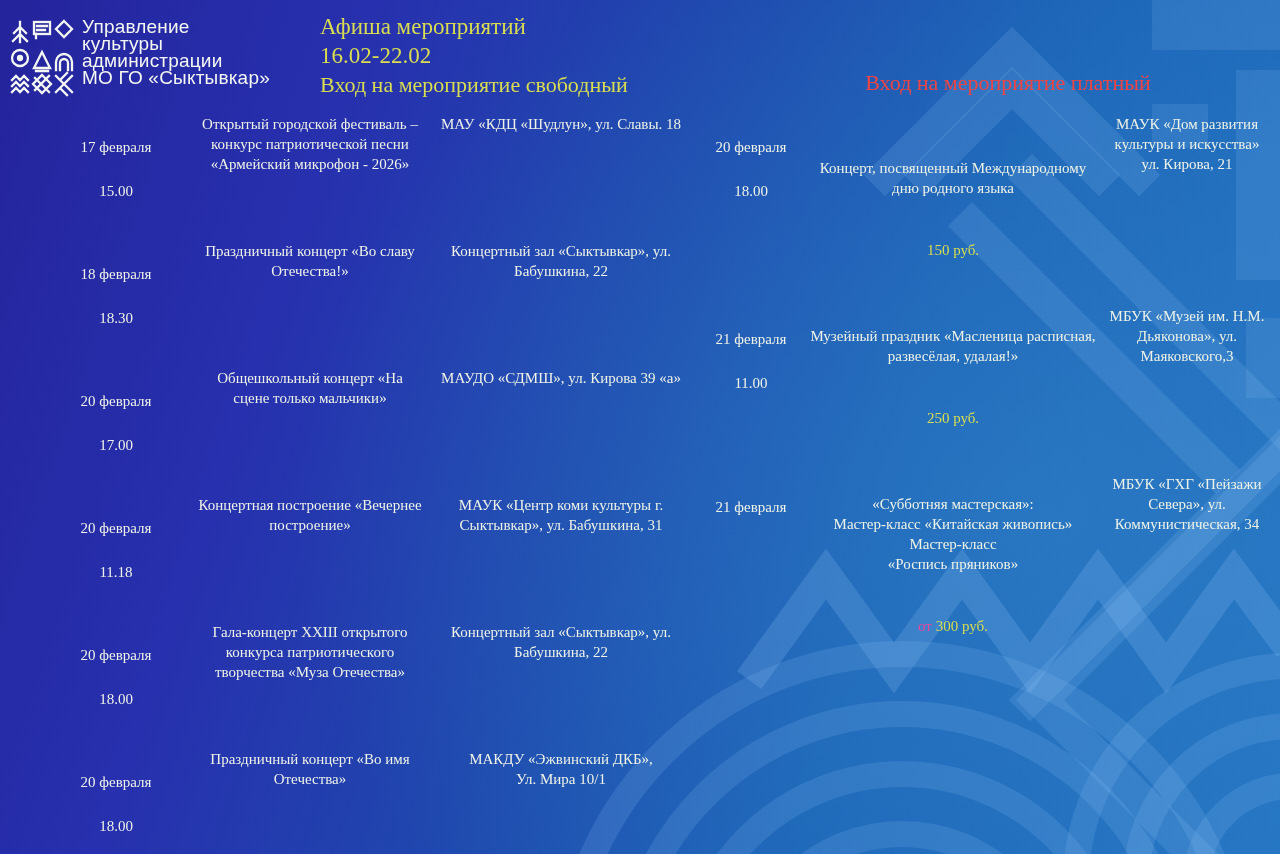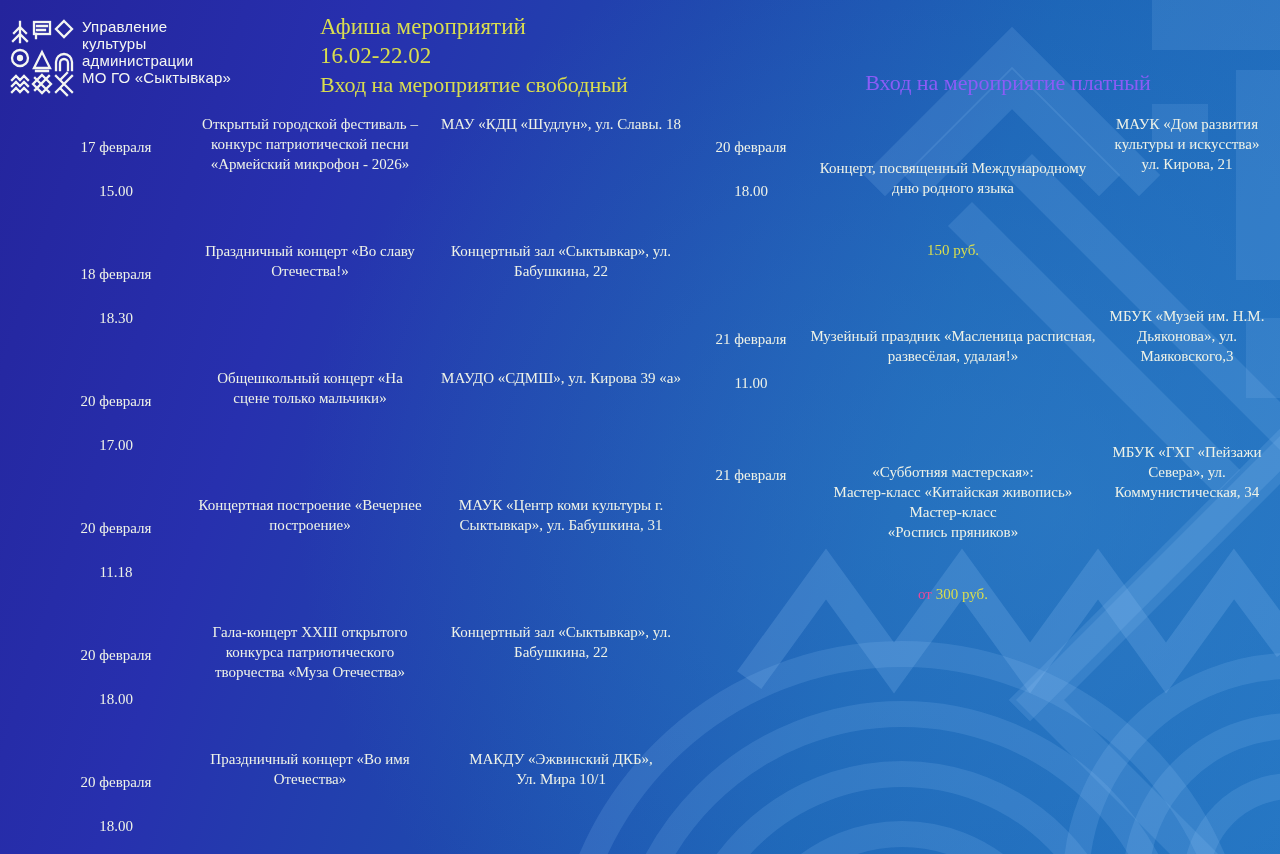--- a/index.html
+++ b/index.html
@@ -6,24 +6,24 @@
   body{
     width:1280px;height:854px;position:relative;overflow:hidden;
     font-family:"Liberation Serif","DejaVu Serif",serif;
     color:#eef2e7;
     background:
       radial-gradient(95% 120% at 82% 60%, rgba(52,132,202,.50), rgba(52,132,202,0) 62%),
       linear-gradient(108deg,#24249c 0%,#2730ae 24%,#1f48ae 46%,#1b63b6 68%,#2273c2 100%);
   }
   .deco{position:absolute;inset:0;pointer-events:none;}
   .hdr-org{position:absolute;left:10px;top:18px;display:flex;align-items:flex-start;}
-  .org-text{margin-left:8px;font-family:"Liberation Sans",sans-serif;font-size:15px;line-height:17px;color:#f4f6f2;letter-spacing:.2px;}
+  .org-text{margin-left:8px;font-family:"Liberation Sans",sans-serif;font-size:19px;line-height:17px;color:#f4f6f2;letter-spacing:.2px;}
   .title-block{position:absolute;left:320px;top:12px;color:#d9dd4f;font-size:23px;line-height:29px;}
   .sec-heading{color:#d9dd4f;font-size:22px;}
-  .sec-heading-right{position:absolute;left:808px;top:70px;width:400px;text-align:center;color:#8b5cf6;font-size:22px;}
+  .sec-heading-right{position:absolute;left:808px;top:70px;width:400px;text-align:center;color:#ef4444;font-size:22px;}
   .tbl{position:absolute;top:114px;}
   .tbl-free{left:42px;width:648px;}
   .tbl-paid{left:700px;width:566px;}
   .row{display:grid;column-gap:8px;text-align:center;font-size:15px;line-height:20px;margin-bottom:17px;}
   .tbl-free .row{grid-template-columns:148px 224px 262px;}
   .tbl-paid .row{grid-template-columns:102px 286px 166px;margin-bottom:26px;}
   .cell{white-space:pre-line;}
   .dt{line-height:22px;}
   .price{color:#d9dd4f;margin-top:2px;}
   .price .pfx{color:#ec4899;}
@@ -168,20 +168,23 @@
 ул. Кирова, 21</div>
     </div>
 
     <div class="row">
       <div class="cell dt">
         <div>21 февраля</div>
         <div>11.00</div>
       </div>
       <div class="cell">
         <div style="white-space:pre-line;">Музейный праздник «Масленица расписная, развесёлая, удалая!»</div>
+        <div class="price">
+           <span>250 руб.</span>
+        </div>
       </div>
       <div class="cell">МБУК «Музей им. Н.М. Дьяконова», ул. Маяковского,3</div>
     </div>
 
     <div class="row">
       <div class="cell dt">
         <div>21 февраля</div>
         <div></div>
       </div>
       <div class="cell">

